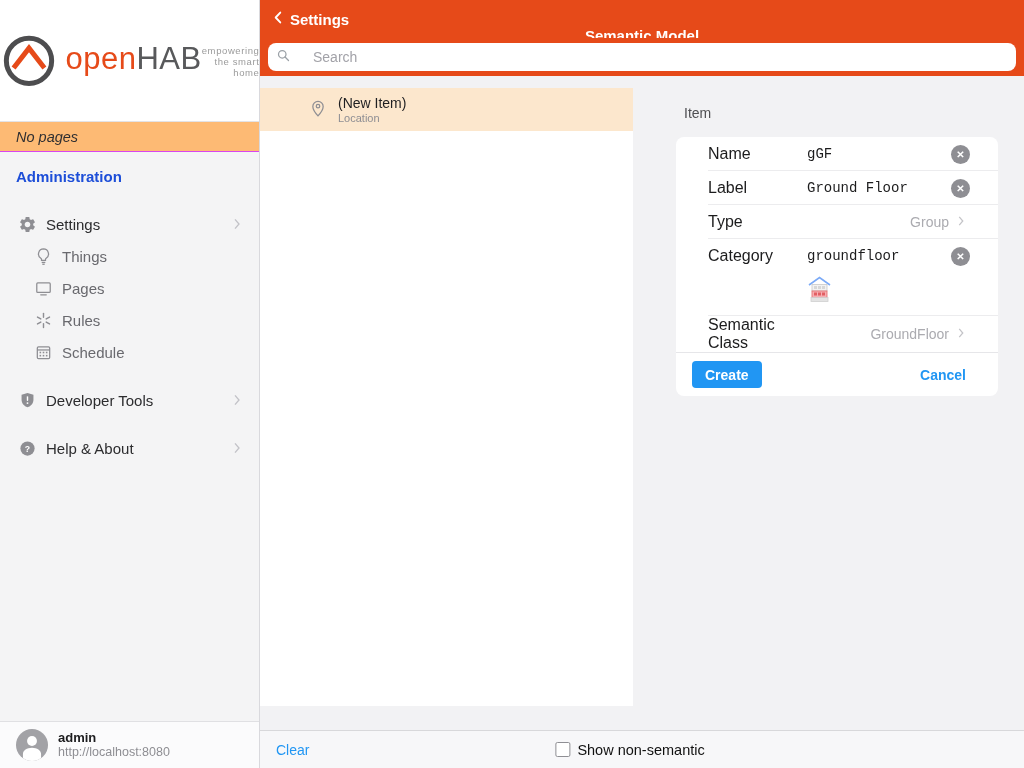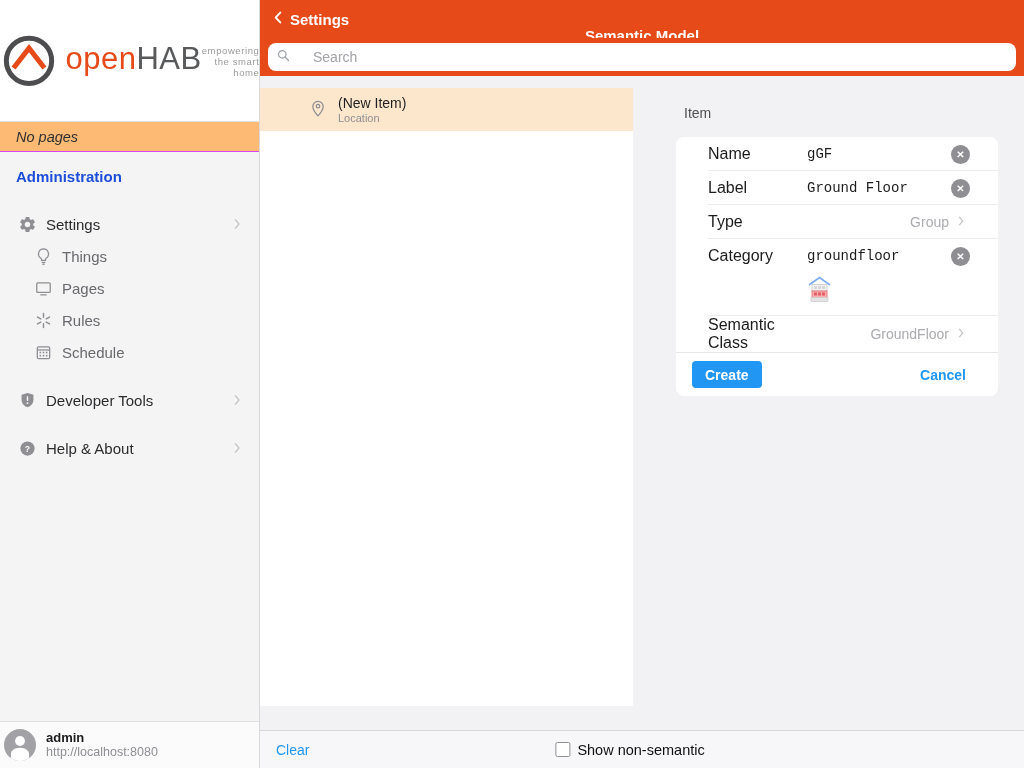--- a/index.html
+++ b/index.html
@@ -16,21 +16,21 @@
   .logo-tagline { font-size:9.5px; color:#9b9b9b; text-align:right; letter-spacing:0.6px; margin-top:1px; }
   .no-pages { height:31px; background:#fdba74; border-top:1px solid #e3e3e6; border-bottom:1px solid #d946ef; display:flex; align-items:center; padding-left:16px; font-style:italic; font-size:14.5px; color:#2f2f31; }
   .menu { position:absolute; top:152px; bottom:47px; left:0; right:0; overflow:hidden; }
   .section-title { font-size:15px; font-weight:700; color:#1d4ed8; margin:16px 16px 23px 16px; }
   .mrow { height:32px; display:flex; align-items:center; padding:0 14px 0 17px; gap:9px; font-size:15px; color:#2c2c2e; cursor:pointer; }
   .mrow.sub { padding-left:33px; color:#69696e; }
   .mrow .micon { width:20px; height:20px; flex-shrink:0; display:flex; align-items:center; justify-content:center; }
   .mrow .chev { margin-left:auto; display:flex; }
   .mrow.selected { background:#42a0f5; color:#fff; }
   .mrow.gap { margin-top:16px; }
-  .user-area { position:absolute; bottom:0; left:0; width:100%; height:47px; background:#fbfbfc; border-top:1px solid #e0e0e3; display:flex; align-items:center; padding-left:4px; gap:10px; }
+  .user-area { position:absolute; bottom:0; left:0; width:100%; height:47px; background:#fbfbfc; border-top:1px solid #e0e0e3; display:flex; align-items:center; padding-left:16px; gap:10px; }
   .avatar { width:32px; height:32px; border-radius:50%; background:#a2a2a6; overflow:hidden; flex-shrink:0; }
   .user-name { font-size:13px; font-weight:bold; color:#1c1c1e; line-height:15px; }
   .user-url { font-size:12.5px; color:#8e8e93; line-height:15px; }
 
   
   .main { position:absolute; left:260px; top:0; width:764px; height:768px; }
   .navbar { position:absolute; top:0; left:0; right:0; height:38px; background:#e64a19; }
   .back-btn { position:absolute; left:10px; top:0; height:38px; display:flex; align-items:center; gap:3px; color:#fff; font-size:15px; font-weight:600; cursor:pointer; }
   .nav-title { position:absolute; left:0; right:0; top:16px; height:38px; display:flex; align-items:center; justify-content:center; color:#fff; font-size:15px; font-weight:bold; pointer-events:none; }
   .searchbar { position:absolute; top:38px; left:0; right:0; height:38px; background:#e64a19; padding:5px 8px; }

